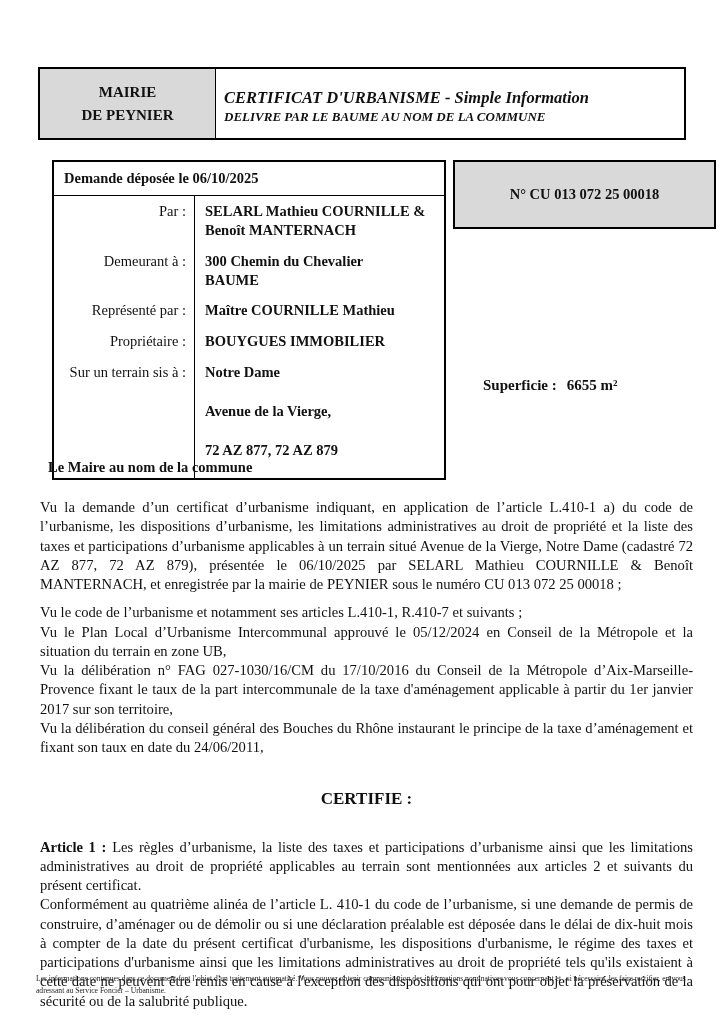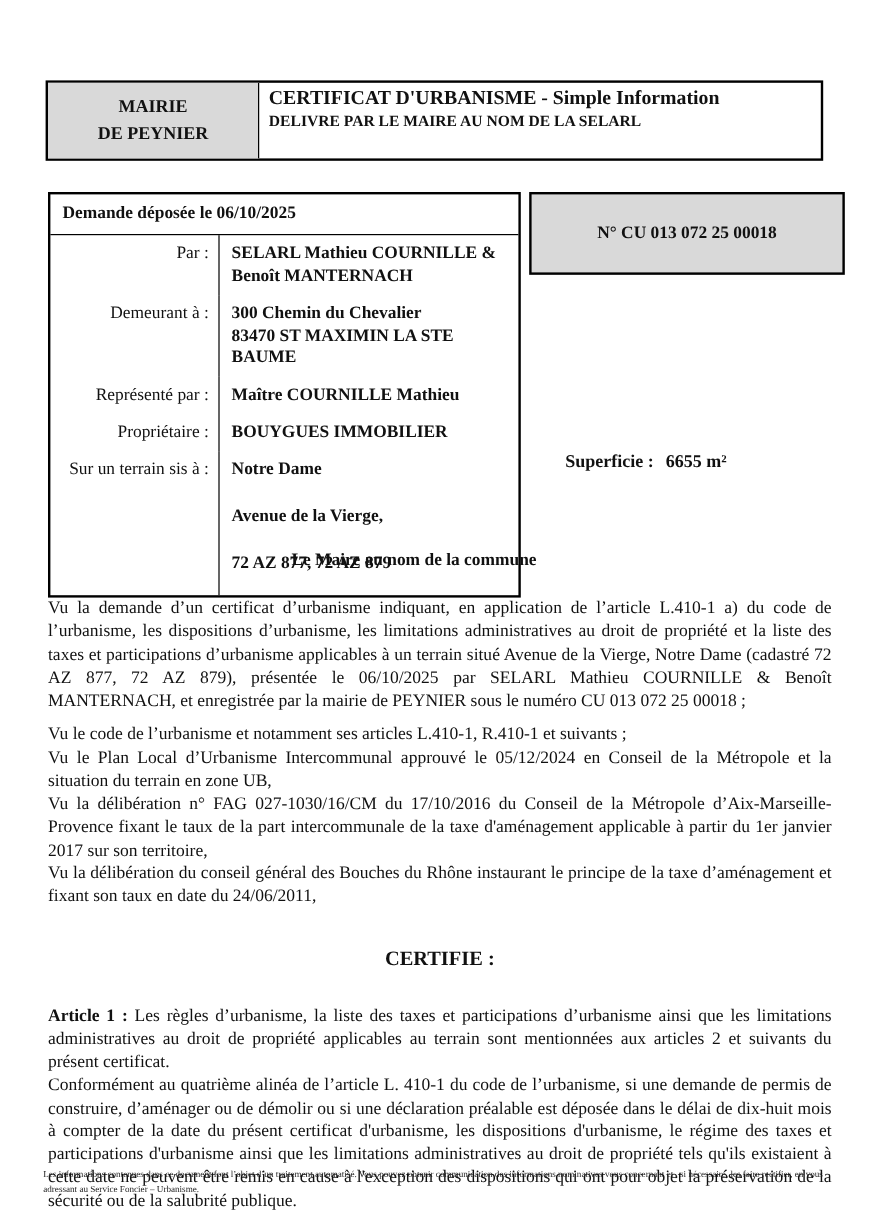--- a/index.html
+++ b/index.html
@@ -22,27 +22,27 @@
   .mairie-cell {
     width: 176px;
     background: #d9d9d9;
     border-right: 1.5px solid #000;
     display: flex; flex-direction: column;
     align-items: center; justify-content: center;
     padding: 9px 4px 7px;
     font-weight: bold; font-size: 15px; line-height: 1.55;
     text-align: center;
   }
-  .title-cell { flex: 1; padding: 3px 8px 12px; }
+  .title-cell { flex: 1; padding: 19px 8px 12px; font-style: italic; }
   .doc-title { font-weight: bold; font-size: 16.5px; line-height: 1.25; }
   .doc-subtitle { font-weight: bold; font-size: 13px; line-height: 1.3; }
 
   
   .request-area {
-    position: absolute; left: 40px; top: 160px; width: 664px;
+    position: absolute; left: 52px; top: 160px; width: 664px;
     display: flex; align-items: flex-start;
   }
   .request-box {
     width: 394px;
     border: 2px solid #000;
     font-size: 14.5px;
   }
   .deposited-row {
     font-weight: bold;
     padding: 8px 10px;
@@ -74,22 +74,22 @@
   }
   .superficie {
     margin-top: 148px;
     padding-left: 30px;
     font-weight: bold; font-size: 15px; font-family: Liberation Serif, serif;
   }
   .superficie .sup-value { margin-left: 10px; }
 
   
   .maire-heading {
-    position: absolute; left: 19px; top: 459px; width: 652px;
-    text-align: center; font-weight: bold; font-size: 14.5px;
+    position: absolute; left: 48px; top: 459px; width: 652px;
+    font-weight: bold; font-size: 14.5px;
   }
   .body-text {
     position: absolute; left: 40px; top: 498px; width: 653px;
     font-size: 14.6px; line-height: 1.32;
     text-align: justify;
   }
   .para { margin: 0; }
   .para.first-vu { margin-bottom: 9px; }
   .certifie-heading {
     text-align: center; font-weight: bold; font-size: 17px;
@@ -109,40 +109,39 @@
 
 <div class="page">
 
   <div class="doc-header">
     <div class="mairie-cell">
       <div>MAIRIE</div>
       <div>DE PEYNIER</div>
     </div>
     <div class="title-cell">
       <div class="doc-title">CERTIFICAT D'URBANISME - Simple Information</div>
-      <div class="doc-subtitle">DELIVRE PAR LE MAIRE AU NOM DE LA SELARL</div>
+      <div class="doc-subtitle">DELIVRE PAR LE BAUME AU NOM DE LA COMMUNE</div>
     </div>
   </div>
 
   <div class="request-area">
     <div class="request-box">
       <div class="deposited-row">Demande déposée le 06/10/2025</div>
       <div>
           <div class="req-row">
             <div class="req-label">Par :</div>
             <div class="req-value">
               <div class="val-line">SELARL Mathieu COURNILLE &amp;</div>
               <div class="val-line">Benoît MANTERNACH</div>
             </div>
           </div>
           <div class="req-row">
             <div class="req-label">Demeurant à :</div>
             <div class="req-value">
               <div class="val-line">300 Chemin du Chevalier</div>
-              <div class="val-line">83470 ST MAXIMIN LA STE</div>
               <div class="val-line">BAUME</div>
             </div>
           </div>
           <div class="req-row">
             <div class="req-label">Représenté par :</div>
             <div class="req-value">
               <div class="val-line">Maître COURNILLE Mathieu</div>
             </div>
           </div>
           <div class="req-row">
@@ -167,21 +166,21 @@
         <span class="sup-label">Superficie :</span><span class="sup-value">6655 m²</span>
       </div>
     </div>
   </div>
 
   <div class="maire-heading">Le Maire au nom de la commune</div>
 
   <div class="body-text">
     <div>
         <p class="para first-vu">Vu la demande d’un certificat d’urbanisme indiquant, en application de l’article L.410-1 a) du code de l’urbanisme, les dispositions d’urbanisme, les limitations administratives au droit de propriété et la liste des taxes et participations d’urbanisme applicables à un terrain situé Avenue de la Vierge, Notre Dame (cadastré 72 AZ 877, 72 AZ 879), présentée le 06/10/2025 par SELARL Mathieu COURNILLE &amp; Benoît MANTERNACH, et enregistrée par la mairie de PEYNIER sous le numéro CU 013 072 25 00018 ;</p>
-        <p class="para vu">Vu le code de l’urbanisme et notamment ses articles L.410-1, R.410-1 et suivants ;</p>
+        <p class="para vu">Vu le code de l’urbanisme et notamment ses articles L.410-1, R.410-7 et suivants ;</p>
         <p class="para vu">Vu le Plan Local d’Urbanisme Intercommunal approuvé le 05/12/2024 en Conseil de la Métropole et la situation du terrain en zone UB,</p>
         <p class="para vu">Vu la délibération n° FAG 027-1030/16/CM du 17/10/2016 du Conseil de la Métropole d’Aix-Marseille-Provence fixant le taux de la part intercommunale de la taxe d'aménagement applicable à partir du 1er janvier 2017 sur son territoire,</p>
         <p class="para vu">Vu la délibération du conseil général des Bouches du Rhône instaurant le principe de la taxe d’aménagement et fixant son taux en date du 24/06/2011,</p>
       </div>
 
     <h2 class="certifie-heading">CERTIFIE :</h2>
 
     <p class="article-para"><strong>Article 1 :</strong> <span>Les règles d’urbanisme, la liste des taxes et participations d’urbanisme ainsi que les limitations administratives au droit de propriété applicables au terrain sont mentionnées aux articles 2 et suivants du présent certificat.</span></p>
     <p class="article-para">Conformément au quatrième alinéa de l’article L. 410-1 du code de l’urbanisme, si une demande de permis de construire, d’aménager ou de démolir ou si une déclaration préalable est déposée dans le délai de dix-huit mois à compter de la date du présent certificat d'urbanisme, les dispositions d'urbanisme, le régime des taxes et participations d'urbanisme ainsi que les limitations administratives au droit de propriété tels qu'ils existaient à cette date ne peuvent être remis en cause à l'exception des dispositions qui ont pour objet la préservation de la sécurité ou de la salubrité publique.</p>
   </div>

